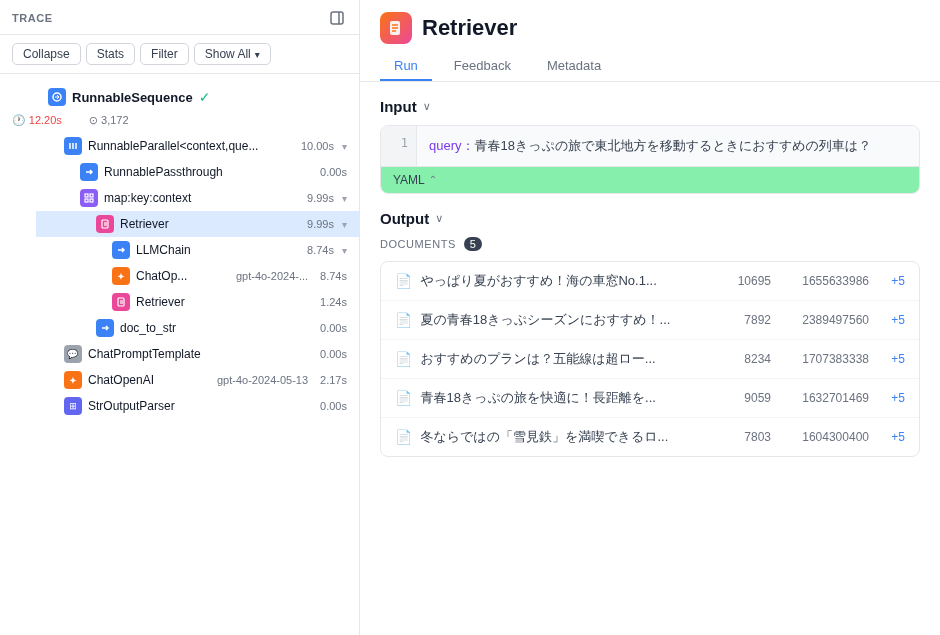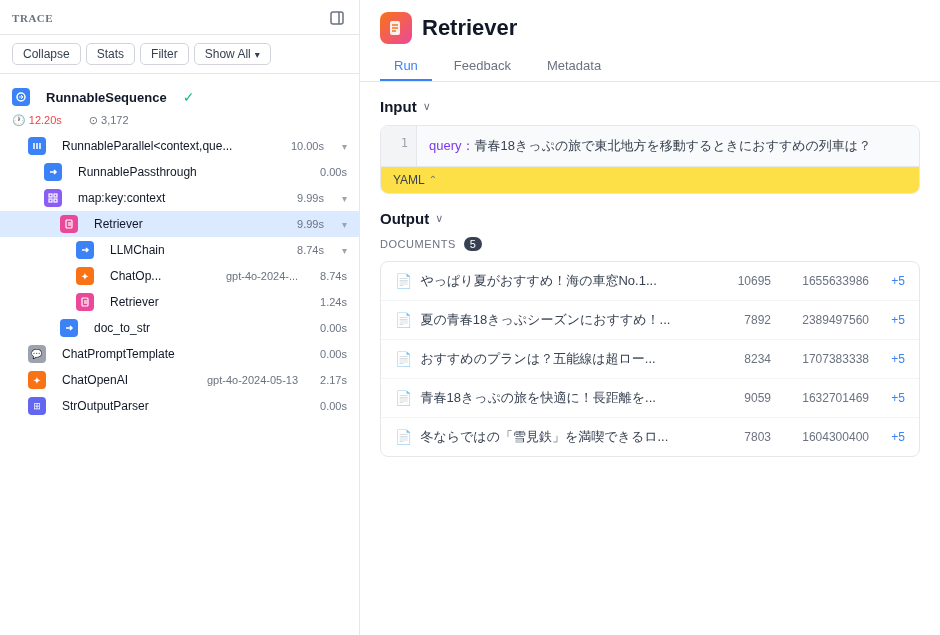--- a/index.html
+++ b/index.html
@@ -1,29 +1,29 @@
 <!DOCTYPE html>
 <html><head>
   <meta charset="utf-8">
   <style>
     * { box-sizing: border-box; margin: 0; padding: 0; }
     body { font-family: -apple-system, BlinkMacSystemFont, 'Segoe UI', sans-serif; font-size: 13px; background: #fff; display: flex; height: 635px; overflow: hidden; }
 
     
     .left-panel { width: 360px; border-right: 1px solid #e5e7eb; display: flex; flex-direction: column; overflow: hidden; }
-    .trace-header { padding: 8px 12px 6px; border-bottom: 1px solid #e5e7eb; display: flex; align-items: center; gap: 8px; font-family: Liberation Serif, serif; }
+    .trace-header { padding: 8px 12px 6px; border-bottom: 1px solid #e5e7eb; display: flex; align-items: center; gap: 8px; }
     .trace-label { font-size: 11px; font-weight: 600; color: #6b7280; letter-spacing: 0.05em; flex: 1; }
     .icon-btn { background: none; border: none; cursor: pointer; color: #6b7280; display: flex; align-items: center; justify-content: center; padding: 2px; }
     .trace-toolbar { padding: 8px 12px; border-bottom: 1px solid #e5e7eb; display: flex; gap: 5px; align-items: center; }
     .trace-btn { background: none; border: 1px solid #d1d5db; border-radius: 5px; padding: 3px 10px; font-size: 12px; cursor: pointer; color: #374151; }
     .show-all-btn { display: flex; align-items: center; gap: 2px; background: none; border: 1px solid #d1d5db; border-radius: 5px; padding: 3px 10px; font-size: 12px; cursor: pointer; color: #374151; }
     .trace-tree { flex: 1; overflow-y: auto; padding: 8px 0; }
 
     
-    .tree-item { display: flex; align-items: center; gap: 16px; padding: 4px 12px; cursor: pointer; user-select: none; position: relative; }
+    .tree-item { display: flex; align-items: center; gap: 6px; padding: 4px 12px; cursor: pointer; user-select: none; position: relative; margin-left: 36px; }
     .tree-item.highlighted { background: #eff6ff; }
 
     .indent-1 { padding-left: 28px; }
     .indent-2 { padding-left: 44px; }
     .indent-3 { padding-left: 60px; }
     .indent-4 { padding-left: 76px; }
 
     .node-icon { width: 18px; height: 18px; border-radius: 4px; display: flex; align-items: center; justify-content: center; font-size: 11px; flex-shrink: 0; }
     .icon-blue { background: #3b82f6; color: white; }
     .icon-orange { background: #f97316; color: white; }
@@ -61,21 +61,21 @@
     .section-header { display: flex; align-items: center; gap: 6px; margin-bottom: 10px; cursor: pointer; }
     .section-title { font-size: 15px; font-weight: 600; color: #111827; }
     .section-chevron { font-size: 11px; color: #6b7280; }
 
     .code-block { border: 1px solid #e5e7eb; border-radius: 8px; overflow: hidden; margin-bottom: 16px; }
     .code-line { display: flex; background: #f9fafb; }
     .line-num { width: 36px; text-align: right; padding: 10px 8px; color: #9ca3af; font-size: 12px; font-family: monospace; flex-shrink: 0; border-right: 1px solid #e5e7eb; background: #f3f4f6; }
     .line-content { padding: 10px 12px; font-size: 13px; color: #374151; flex: 1; line-height: 1.5; }
     .code-key { color: #7c3aed; }
     .code-value { color: #374151; }
-    .code-footer { padding: 6px 12px; border-top: 1px solid #e5e7eb; background: #fde047; display: flex; align-items: center; gap: 4px; }
+    .code-footer { padding: 6px 12px; border-top: 1px solid #e5e7eb; background: #86efac; display: flex; align-items: center; gap: 4px; }
     .yaml-label { font-size: 12px; color: #374151; font-weight: 500; }
     .yaml-chevron { font-size: 10px; color: #6b7280; }
 
     
     .docs-header { display: flex; align-items: center; gap: 8px; margin-bottom: 10px; }
     .docs-label { font-size: 11px; font-weight: 400; color: #6b7280; letter-spacing: 0.05em; }
     .docs-count { background: #374151; color: white; font-size: 11px; border-radius: 10px; padding: 1px 6px; }
 
     .doc-list { border: 1px solid #e5e7eb; border-radius: 8px; overflow: hidden; }
     .doc-item { display: flex; align-items: center; gap: 8px; padding: 10px 14px; border-bottom: 1px solid #f3f4f6; }

